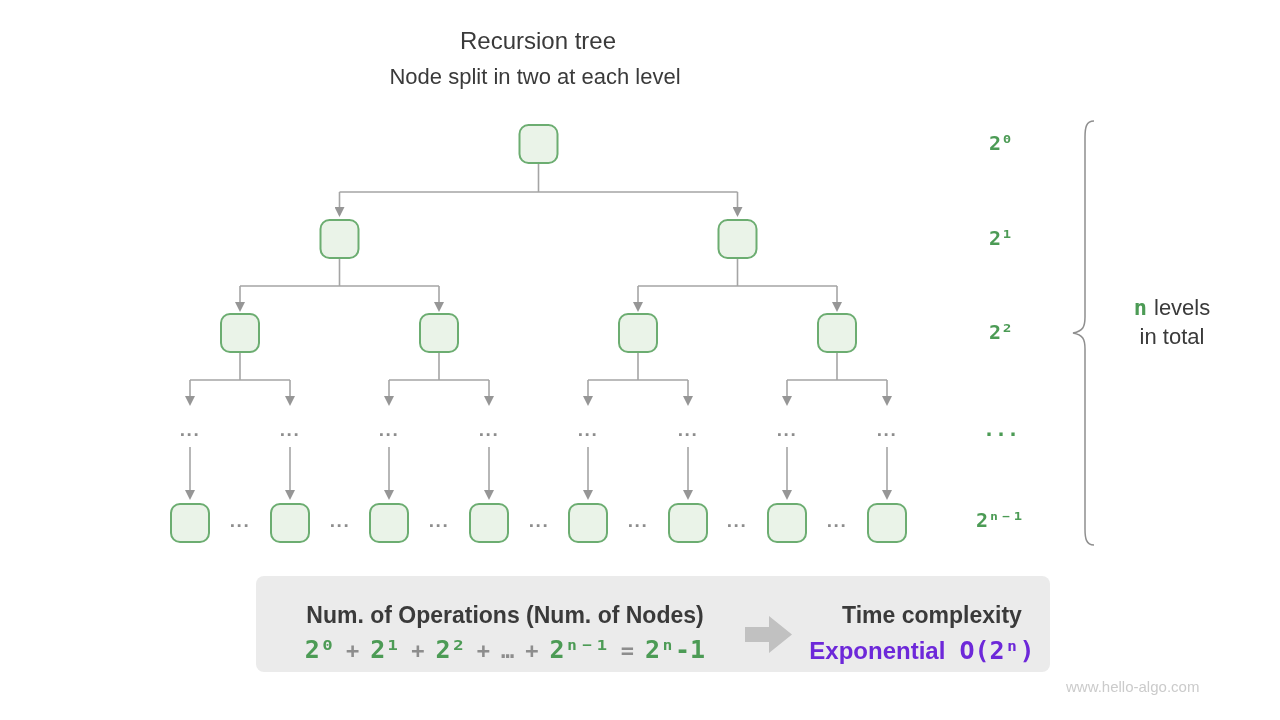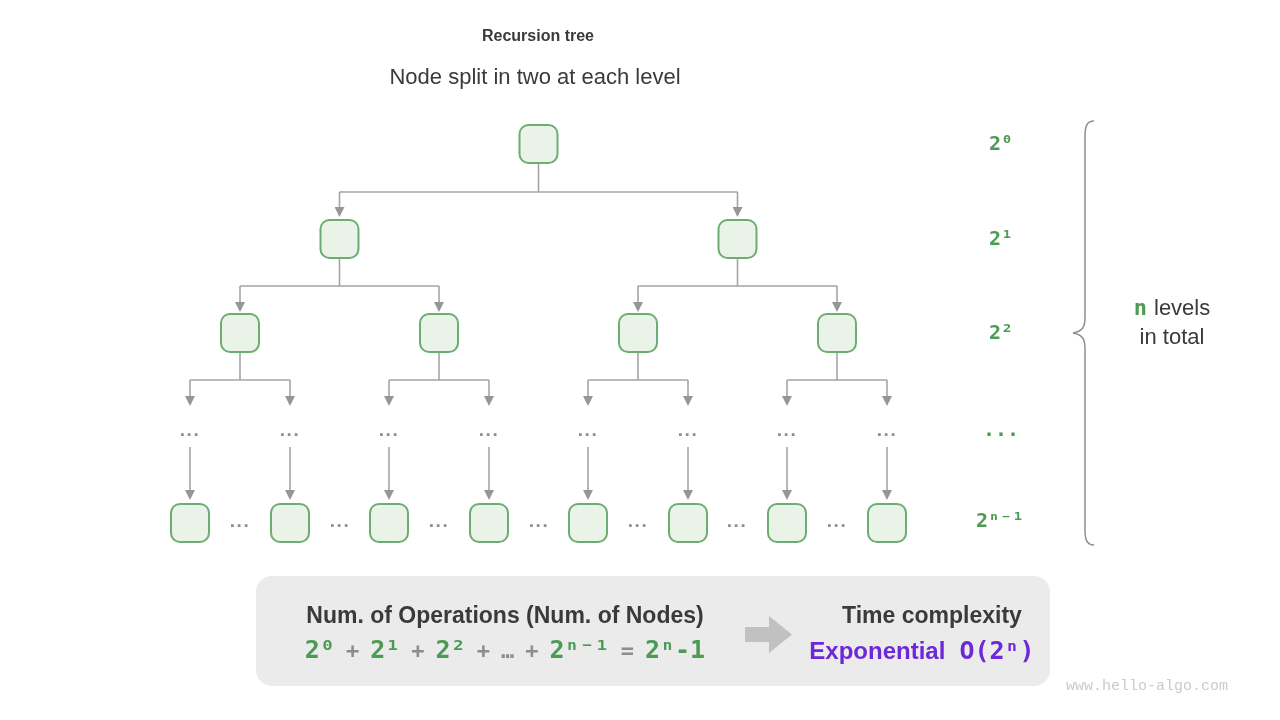--- a/index.html
+++ b/index.html
@@ -2,43 +2,43 @@
 <html><head>
 <meta charset="utf-8">
 <style>
   html,body{margin:0;padding:0;background:#ffffff;}
   .canvas{position:relative;width:1280px;height:720px;background:#ffffff;overflow:hidden;
           font-family:"Liberation Sans",sans-serif;color:#3a3a3a;}
   .abs{position:absolute;}
   .cx{transform:translateX(-50%);}
   .cc{transform:translate(-50%,-50%);}
 
-  .title{font-size:16px;font-weight:700;white-space:nowrap;}
+  .title{font-size:24px;font-weight:400;white-space:nowrap;}
   .subtitle{font-size:22px;font-weight:400;white-space:nowrap;}
   .right-header{font-size:21px;font-weight:700;text-align:center;line-height:29px;white-space:nowrap;}
 
   .level-label{font-family:"DejaVu Sans Mono",monospace;font-weight:700;font-size:20px;
                color:#4c9b55;white-space:nowrap;transform:translate(-50%,-50%);}
   .tree-dots{font-weight:700;font-size:19px;letter-spacing:1.5px;color:#8d8d8d;
              white-space:nowrap;transform:translate(-50%,-64%);}
 
   .brace-note{font-size:22px;text-align:center;line-height:29px;white-space:nowrap;}
   .brace-note .n-green{color:#4c9b55;font-weight:700;font-family:"DejaVu Sans Mono",monospace;margin-right:7px;}
 
-  .summary-box{left:256px;top:576px;width:794px;height:110px;background:#ebebeb;border-radius:16px;}
+  .summary-box{left:256px;top:576px;width:794px;height:96px;background:#ebebeb;border-radius:8px;}
   .ops-title,.time-title{font-size:23px;font-weight:700;white-space:nowrap;}
   .formula{font-family:"DejaVu Sans Mono",monospace;font-weight:700;font-size:25px;
            display:flex;align-items:baseline;gap:11px;white-space:nowrap;}
   .formula .green{color:#4c9b55;}
   .formula .op{color:#8d8d8d;font-size:22px;}
   .exponential{display:flex;align-items:baseline;gap:14px;color:#6d28d9;font-weight:700;
                font-size:24px;white-space:nowrap;}
   .exponential .mono{font-family:"DejaVu Sans Mono",monospace;font-size:25px;}
 
-  .watermark{font-family:Liberation Mono, monospace;font-size:15px;color:#cbcbcb;white-space:nowrap;}
+  .watermark{font-family:Liberation Sans, sans-serif;font-size:15px;color:#cbcbcb;white-space:nowrap;}
 
   svg{display:block;}
 </style>
 </head>
 <body>
 
 <div class="canvas">
 
   <div class="abs cx title" style="left:538px;top:27px;">Recursion tree</div>
   <div class="abs cx subtitle" style="left:535px;top:64px;">Node split in two at each level</div>

